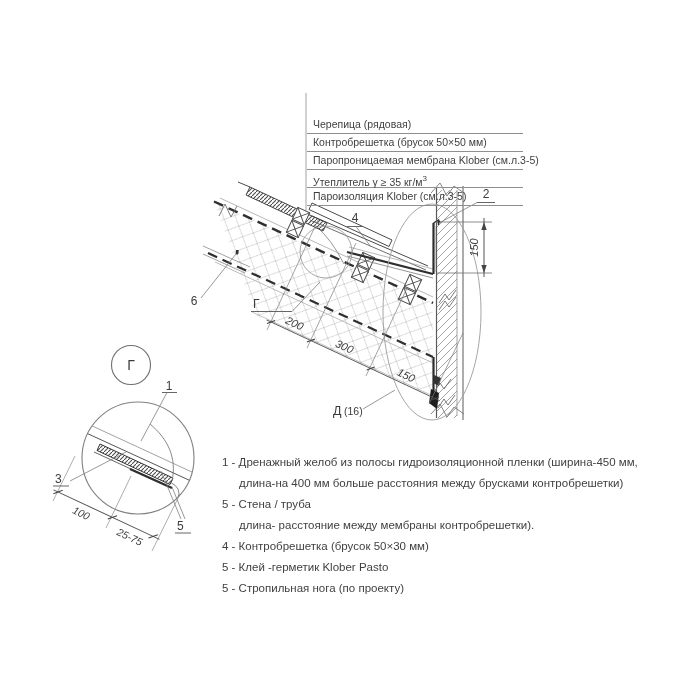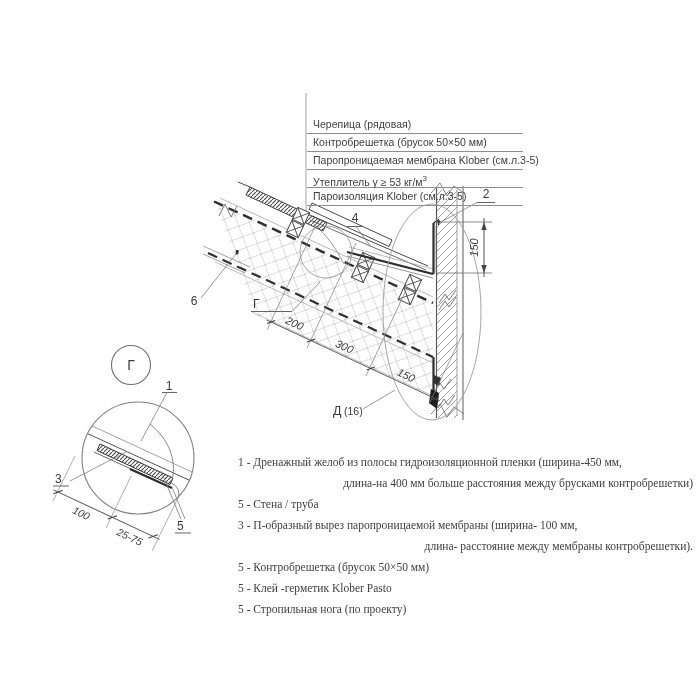--- a/index.html
+++ b/index.html
@@ -14,24 +14,24 @@
   .dimtxt-sm { font-size:10.5px; font-style:italic; }
   .lbl { font-size:12px; }
 
   
   .mat-table { position:absolute; left:307px; top:76px; width:216px;margin-top:40px; }
   .mat-row { height:17px; line-height:17px; border-bottom:1px solid #8f8f8f;
     font-size:10.5px; padding-left:6px; white-space:nowrap; color:#3f3f3f; }
   .mat-row sup { font-size:8px; }
 
   
-  .legend { position:absolute; left:238px; top:452px; width:455px;
-    font-size:11.5px; color:#3f3f3f;font-family:Liberation Serif, serif; }
+  .legend { position:absolute; left:222px; top:452px; width:455px;
+    font-size:11.5px; color:#3f3f3f; }
   .legend .ln { line-height:21px; white-space:nowrap; }
-  .legend .cont { padding-left:17px;text-align:right; }
+  .legend .cont { padding-left:17px; }
 </style>
 </head>
 <body>
 
 <div id="stage">
 
   <svg width="700" height="700" viewBox="0 0 700 700">
     <defs>
       <pattern id="wallHatch" width="8" height="8" patternUnits="userSpaceOnUse">
         <line x1="0" y1="8" x2="8" y2="0" stroke="#9a9a9a" stroke-width="0.9"></line>
@@ -237,28 +237,27 @@
         <line x1="181" y1="519" x2="161" y2="471" stroke="#7d7d7d" stroke-width="0.8"></line>
         <line x1="185" y1="519" x2="172" y2="487" stroke="#7d7d7d" stroke-width="0.8"></line>
       </g>
     </g>
   </svg>
 
   <div class="mat-table">
     <div class="mat-row">Черепица (рядовая)</div>
     <div class="mat-row">Контробрешетка (брусок 50×50 мм)</div>
     <div class="mat-row">Паропроницаемая мембрана Klober (см.л.3-5)</div>
-    <div class="mat-row"><span>Утеплитель γ ≥ 53 кг/м</span><sup>3</sup></div>
+    <div class="mat-row"><span>Утеплитель γ ≥ 35 кг/м</span><sup>3</sup></div>
     <div class="mat-row">Пароизоляция Klober (см.л.3-5)</div>
   </div>
 
   <div class="legend">
     <div class="ln">1 - Дренажный желоб из полосы гидроизоляционной пленки (ширина-450 мм,</div>
     <div class="ln cont">длина-на 400 мм больше расстояния между брусками контробрешетки)</div>
     <div class="ln">5 - Стена / труба</div>
-    <div class="ln">3 - П-образный вырез паропроницаемой мембраны (ширина- 100 мм,</div>
     <div class="ln cont">длина- расстояние между мембраны контробрешетки).</div>
-    <div class="ln">5 - Контробрешетка (брусок 50×50 мм)</div>
+    <div class="ln">4 - Контробрешетка (брусок 50×30 мм)</div>
     <div class="ln">5 - Клей -герметик Klober Pasto</div>
     <div class="ln">5 - Стропильная нога (по проекту)</div>
   </div>
 
 </div>
 
 </body></html>

